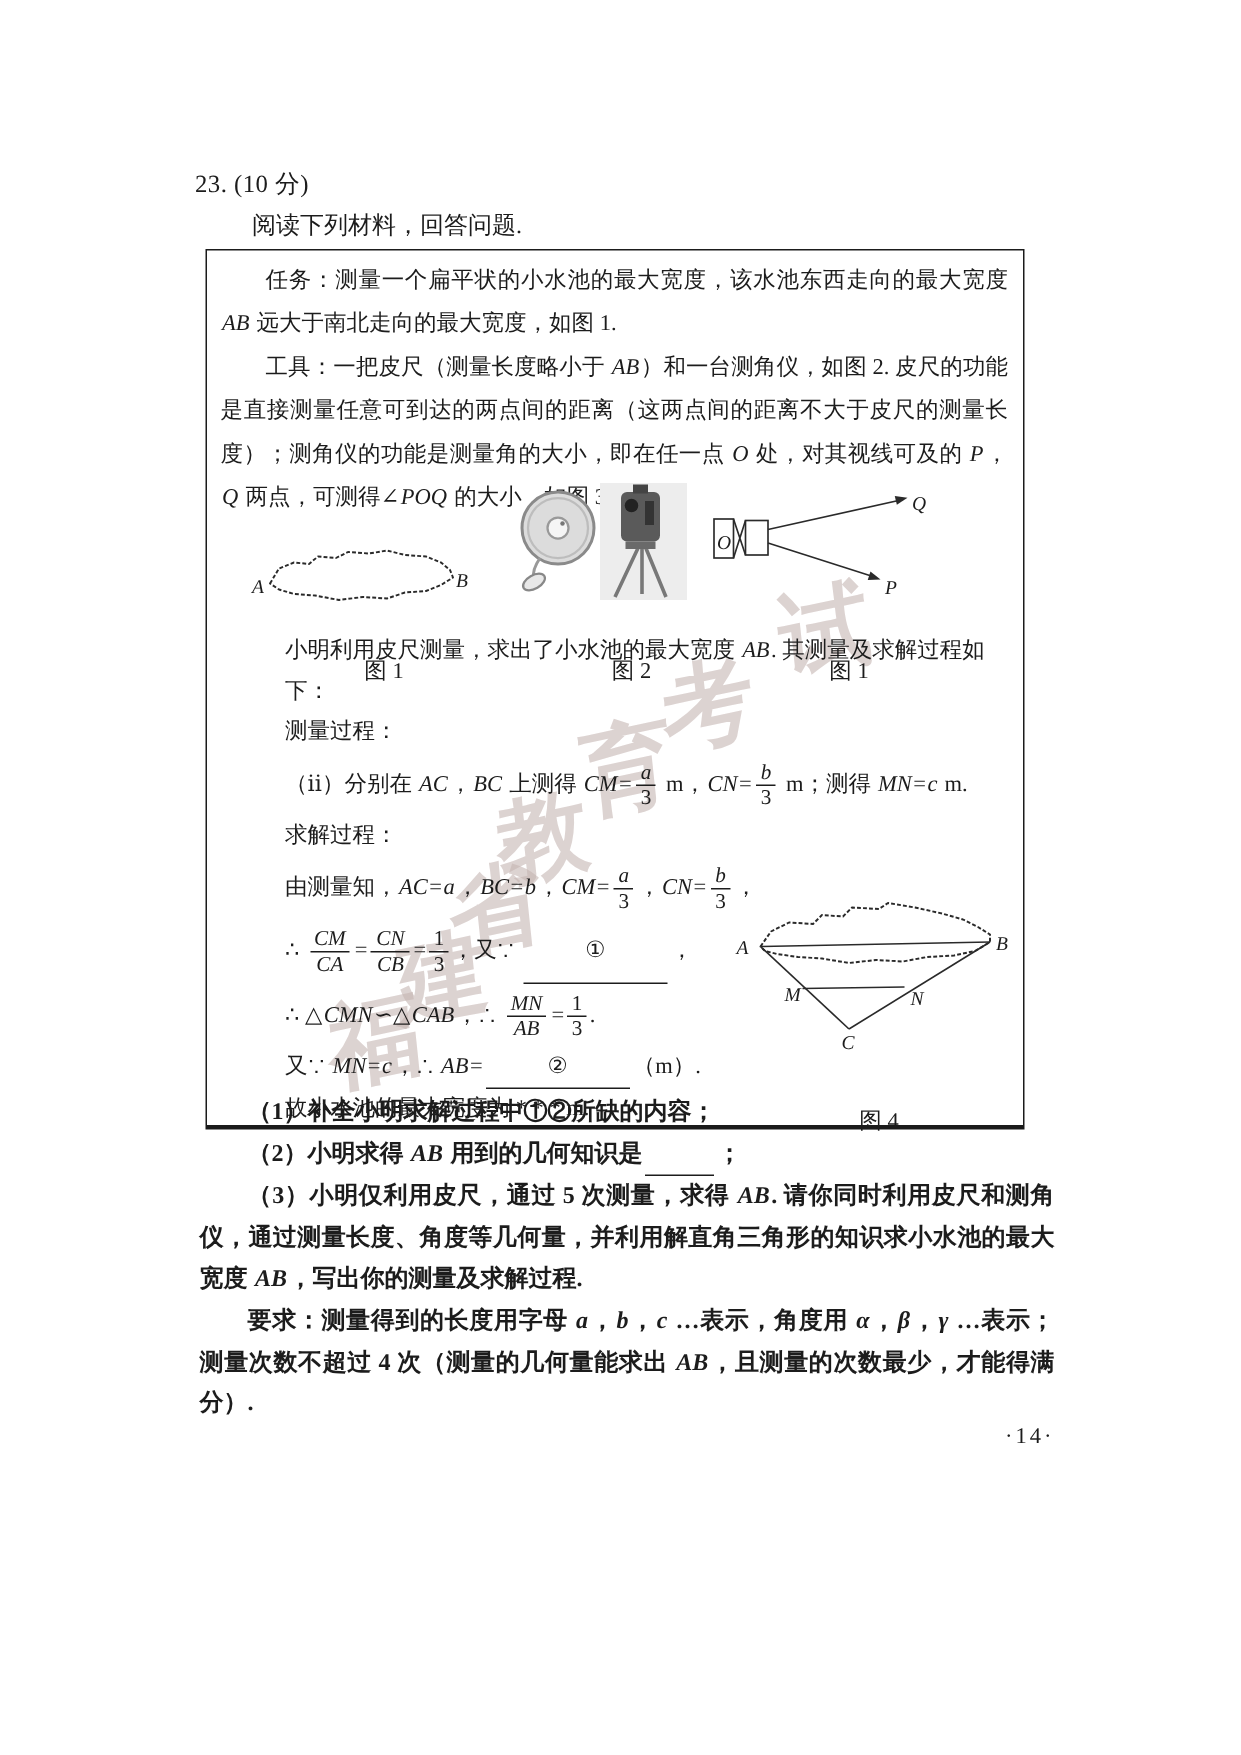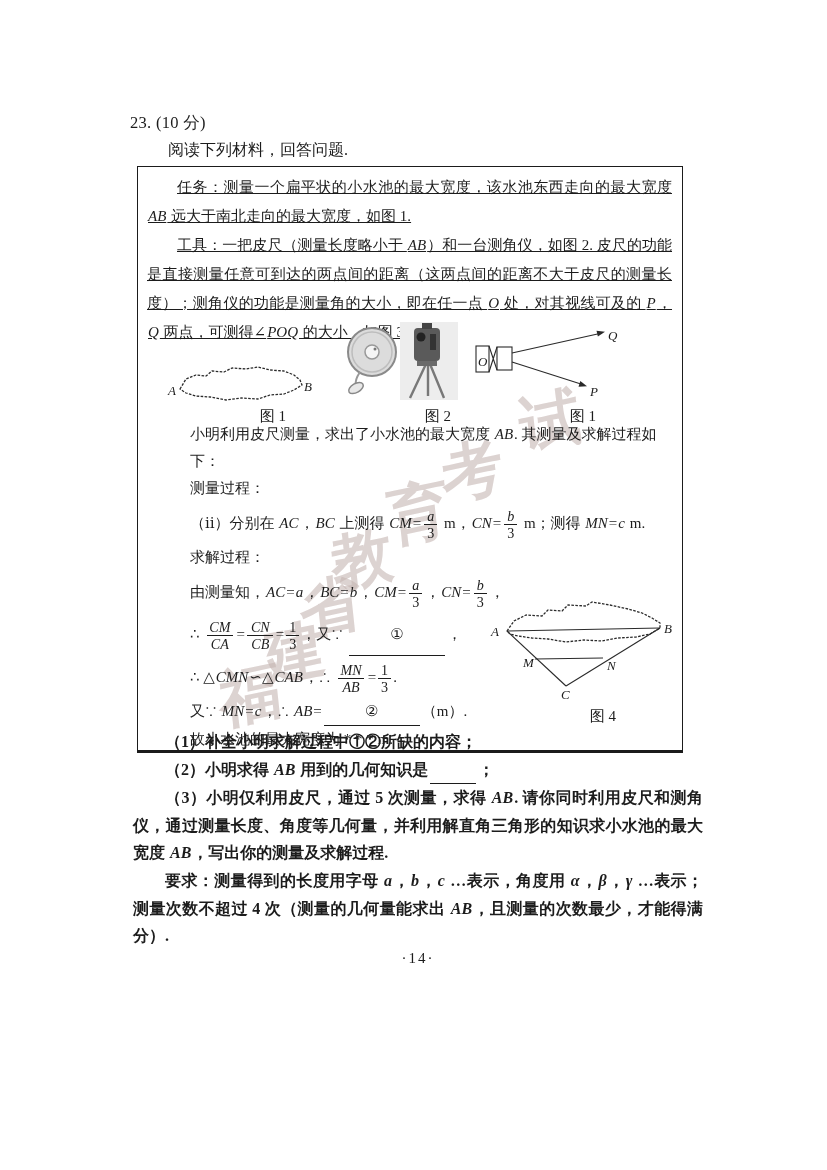--- a/index.html
+++ b/index.html
@@ -18,31 +18,31 @@
   
   .content{z-index:1;padding-left:39px;}
   .qheader{position:absolute;left:130px;top:112px;font-size:16.5px;letter-spacing:.3px;}
   .intro{position:absolute;left:130px;top:140px;font-size:16px;text-indent:38px;text-align:center;}
   .material-box{
     position:absolute;left:137px;top:166px;width:546px;height:587px;
     border:1.5px solid #1b1b1b;border-bottom-width:3px;box-sizing:border-box;
     font-size:15px;
   }
   .para{position:absolute;left:9px;right:10px;margin:0;line-height:29px;
-        text-indent:2em;text-align:justify;text-decoration:underline;}
+        text-indent:2em;text-align:justify;}
   .p1{top:6px;}
   .p2{top:64px;}
   .figwrap{position:absolute;}
-  .figcap{position:absolute;width:60px;text-align:right;font-size:15px;white-space:nowrap;}
+  .figcap{position:absolute;width:60px;text-align:center;font-size:15px;white-space:nowrap;margin-top:31px;}
   .block{position:absolute;left:52px;top:254px;width:496px;}
   .block p{margin:0;line-height:27px;}
   .block p.tall{line-height:42px;}
   .questions{position:absolute;left:133px;top:728px;width:570px;font-size:16px;font-weight:bold;}
   .questions p{margin:0;line-height:27.6px;text-indent:2em;text-align:justify;}
-  .pagenum{position:absolute;left:133px;top:950px;width:570px;text-align:center;
+  .pagenum{position:absolute;left:133px;top:950px;width:570px;text-align:right;
            font-size:15px;letter-spacing:2px;}
   
   i{font-style:italic;padding:0 1px;}
   .frac{display:inline-flex;flex-direction:column;align-items:center;
         vertical-align:middle;margin:0 2px;font-size:.94em;line-height:1.15;}
   .frac .den{border-top:1px solid #1c1c1c;padding:0 3px;}
   .frac .num{padding:0 3px;}
   .blank{display:inline-block;border-bottom:1px solid #1c1c1c;text-align:center;
          vertical-align:baseline;margin:0 2px;}
   svg text{font-family:"Liberation Serif","DejaVu Serif",serif;font-style:italic;font-size:13px;fill:#1c1c1c;}

